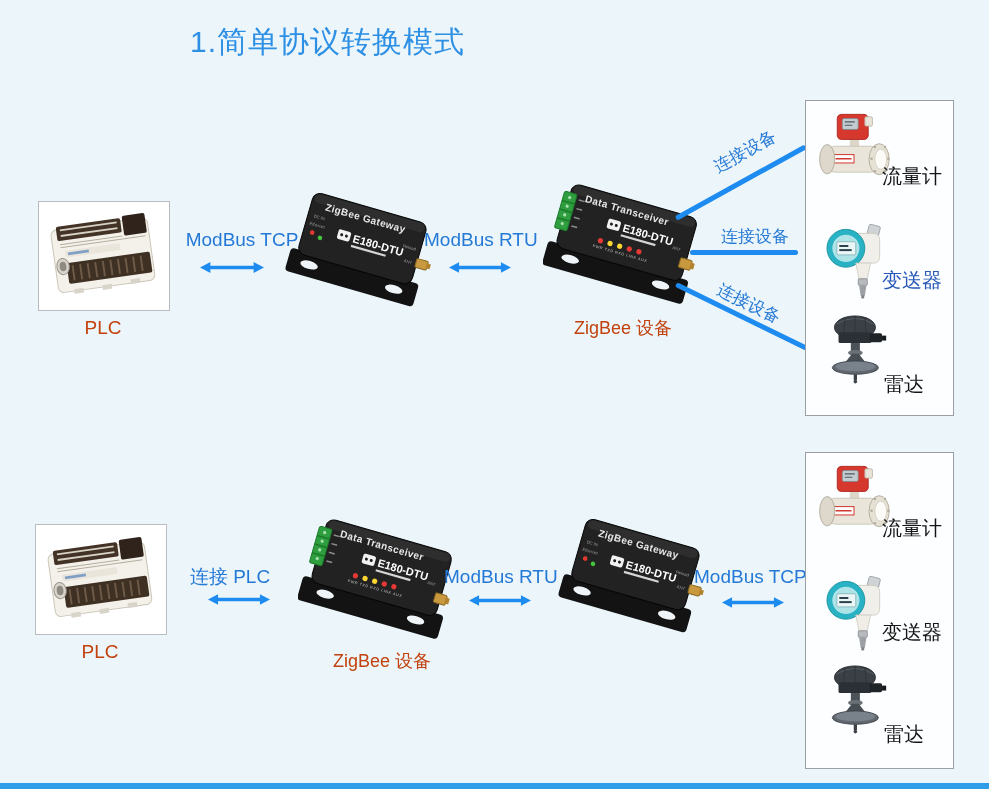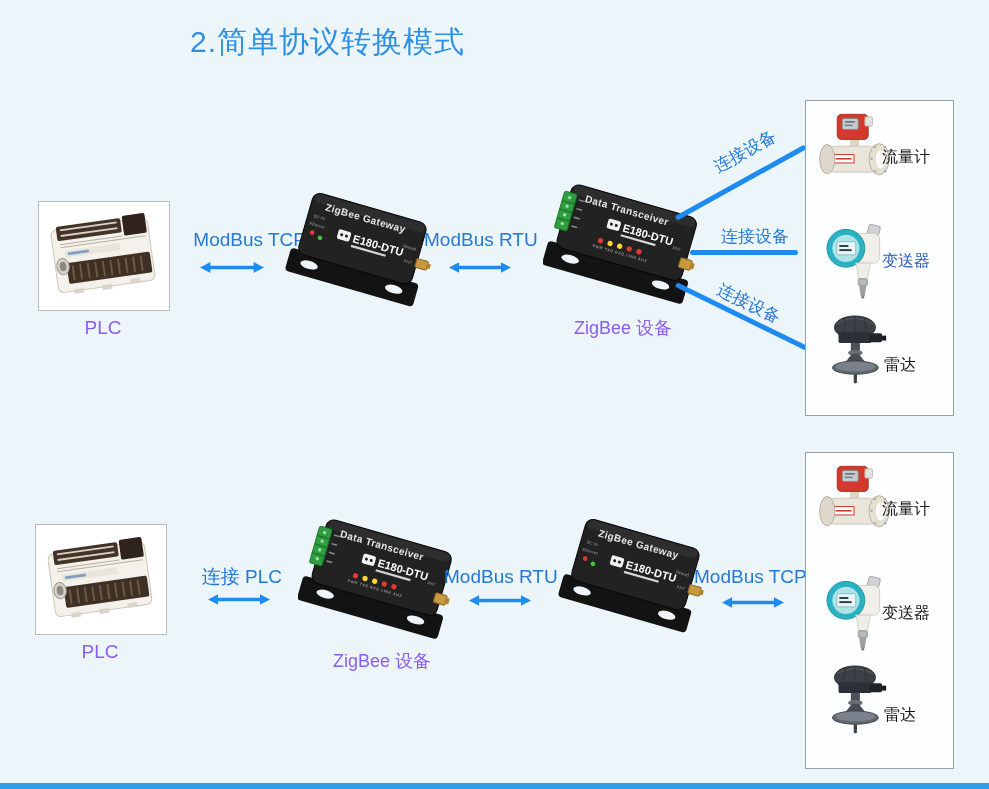--- a/index.html
+++ b/index.html
@@ -3,23 +3,23 @@
 <meta charset="utf-8">
 <style>
   html,body{margin:0;padding:0;background:#ffffff;}
   .canvas{position:relative;width:989px;height:789px;background:#ecf6fa;overflow:hidden;
           font-family:"Liberation Sans","DejaVu Sans",sans-serif;}
   .title{position:absolute;left:190px;top:22px;font-size:30px;font-weight:500;color:#2e90e5;letter-spacing:1px;}
   .photo-box{position:absolute;background:#ffffff;border:1px solid #b9bdc1;display:flex;align-items:center;justify-content:center;}
   .panel{position:absolute;background:#fcfeff;border:1px solid #9aa0a6;}
   .dev{position:absolute;}
   .inst{position:absolute;}
-  .dev-label{position:absolute;font-size:19px;color:#8b5cf6;text-align:center;}
-  .inst-label{position:absolute;font-size:16px;color:#151515;white-space:nowrap;}
-  .link-label{position:absolute;font-size:19px;color:#2579d6;text-align:right;white-space:nowrap;}
+  .dev-label{position:absolute;font-size:19px;color:#c2410c;text-align:center;}
+  .inst-label{position:absolute;font-size:20px;color:#151515;white-space:nowrap;margin-top:16px;}
+  .link-label{position:absolute;font-size:19px;color:#2579d6;text-align:center;white-space:nowrap;}
   .conn-label{position:absolute;font-size:17px;color:#2579d6;text-align:center;white-space:nowrap;}
   .conn-line{position:absolute;height:5px;background:#1e8bf0;border-radius:2.5px;transform-origin:left center;}
   .arrow{position:absolute;}
   .bottom-bar{position:absolute;left:0;top:783px;width:989px;height:6px;background:#2f9de8;}
 </style>
 </head>
 <body>
 
 <div class="canvas">
 
@@ -188,21 +188,21 @@
         <ellipse cx="45.5" cy="51" rx="9" ry="3.5" fill="#6a7076"></ellipse>
         <path d="M41.5 52 L49.5 52 L63 69 L28 69 Z" fill="#474e54"></path>
         <ellipse cx="45.5" cy="69" rx="28" ry="8" fill="#60676e" stroke="#343a40"></ellipse>
         <ellipse cx="45.5" cy="67.5" rx="24" ry="6" fill="#79818a"></ellipse>
         <rect x="43.5" y="77" width="4" height="7" fill="#3a4046"></rect>
         <circle cx="45.5" cy="86" r="2.2" fill="#3a4046"></circle>
       </symbol>
     </defs>
   </svg>
 
-  <div class="title">2.简单协议转换模式</div>
+  <div class="title">1.简单协议转换模式</div>
 
   <div class="photo-box" style="left:38px;top:201px;width:130px;height:108px">
     <svg width="126" height="96" viewBox="0 0 132 100">
         <use href="#sym-plc"></use>
       </svg>
   </div>
   <div class="dev-label" style="left:38px;top:317px;width:130px">PLC</div>
 
   <div class="link-label" style="left:178px;top:229px;width:128px">ModBus TCP</div>
   <svg class="arrow" style="left:200px;top:260px" width="64" height="15" viewBox="0 0 80 18">

